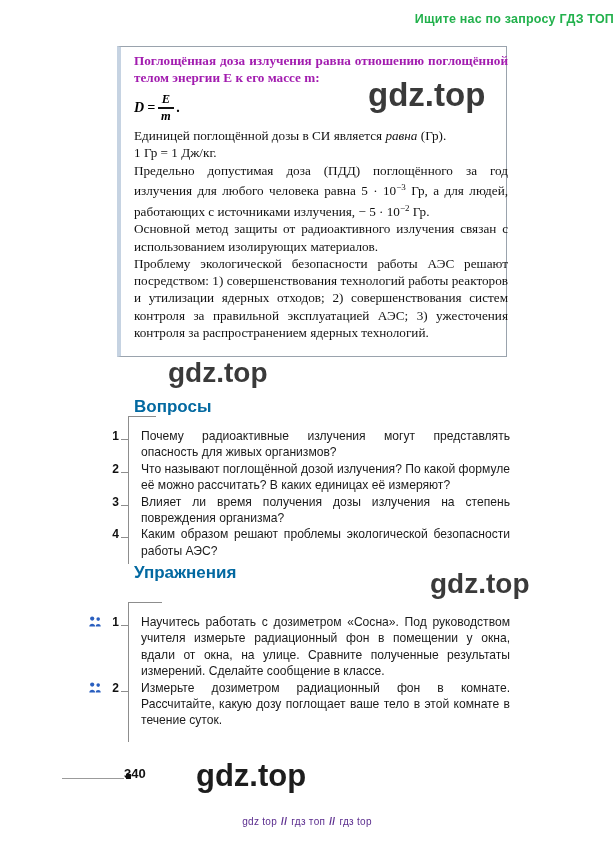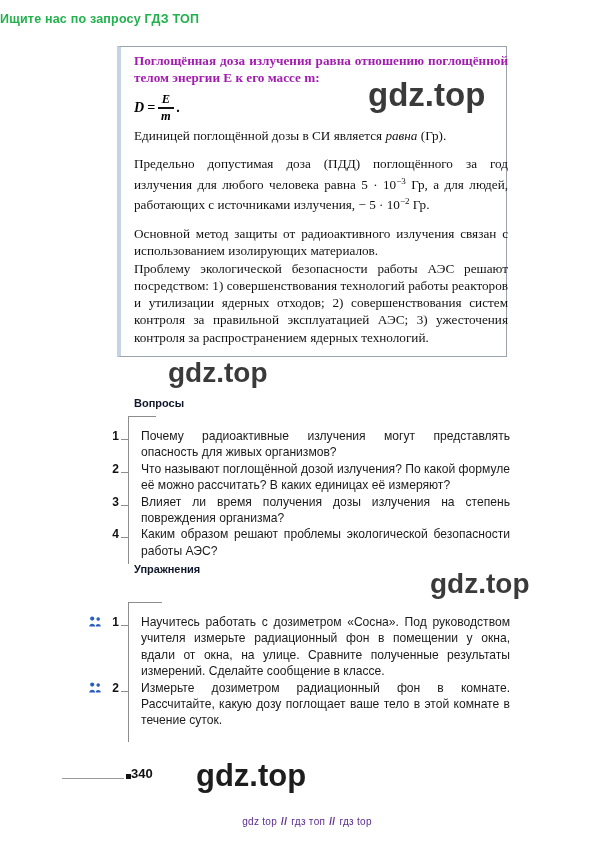--- a/index.html
+++ b/index.html
@@ -8,21 +8,21 @@
     background:#ffffff;
     font-family:"Liberation Serif", serif;
     position:relative;
     overflow:hidden;
   }
   .page{position:relative;width:614px;height:842px;}
 
   
   .promo{
     position:absolute;left:0;top:12px;width:614px;
-    text-align:left;
+    text-align:right;
     color:#22b14c;
     font-family:"Liberation Sans", sans-serif;
     font-weight:bold;
     font-size:12.5px;
     letter-spacing:.2px;
   }
 
   
   .wm{
     position:absolute;
@@ -75,33 +75,32 @@
   }
   .frac .num{padding:0 3px;}
   .frac .bar{width:100%;height:1.4px;background:#111;margin:1px 0;}
   .frac .den{padding:0 3px;}
 
   .t-par{
     font-size:13.2px;
     line-height:17.3px;
     text-align:justify;
     color:#111;
-    margin-top:11px;
   }
   .t-par.tight{margin-top:2px;text-align:left;}
   .t-par.nogap{margin-top:0px;}
   sup{font-size:9px;vertical-align:super;}
 
   
   .sec-head{
     position:absolute;
     font-family:"Liberation Sans", sans-serif;
     font-weight:bold;
-    font-size:11px;
-    color:#0f172a;
+    font-size:17px;
+    color:#0369a1;
   }
   .sec-rule{
     position:absolute;
     height:1px;background:#8d8d8d;
   }
 
   
   .list-block{
     position:absolute;
     border-left:1px solid #8d8d8d;
@@ -137,21 +136,21 @@
   }
 
   
   .pagenum-rule{
     position:absolute;left:62px;top:778px;width:62px;height:1.2px;background:#9b9b9b;
   }
   .pagenum-sq{
     position:absolute;left:126px;top:774px;width:5px;height:5px;background:#111;
   }
   .pagenum{
-    position:absolute;left:131px;top:766px;
+    position:absolute;left:124px;top:766px;
     font-family:"Liberation Sans", sans-serif;
     font-weight:bold;font-size:13px;color:#111;
   }
 
   
   .footer{
     position:absolute;left:0;top:816px;width:614px;
     text-align:center;
     font-family:"Liberation Sans", sans-serif;
     font-size:10px;
@@ -179,20 +178,21 @@
         <span class="num">E</span>
         <span class="bar"></span>
         <span class="den">m</span>
       </span>
       <span>.</span>
     </div>
 
     <div class="t-par tight">
       <span>Единицей поглощённой дозы в СИ является </span><i>равна</i><span> (Гр).</span>
     </div>
+    <div class="t-par nogap tight">1 Гр  = 1 Дж/кг.</div>
 
     <div class="t-par">
       <span>Предельно допустимая доза (ПДД) поглощённого за год излучения для любого человека равна 5 · 10</span><sup>−3</sup><span> Гр, а для людей, работающих с источниками излучения, − 5 · 10</span><sup>−2</sup><span> Гр.</span>
     </div>
 
     <div class="t-par">Основной метод защиты от радиоактивного излучения связан с использованием изолирующих материалов.</div>
     <div class="t-par nogap">Проблему экологической безопасности работы АЭС решают посредством: 1) совершенствования технологий работы реакторов и утилизации ядерных отходов; 2) совершенствования систем контроля за правильной эксплуатацией АЭС; 3) ужесточения контроля за распространением ядерных технологий.</div>
   </div>
 
   <div class="wm wm-1">gdz.top</div>

